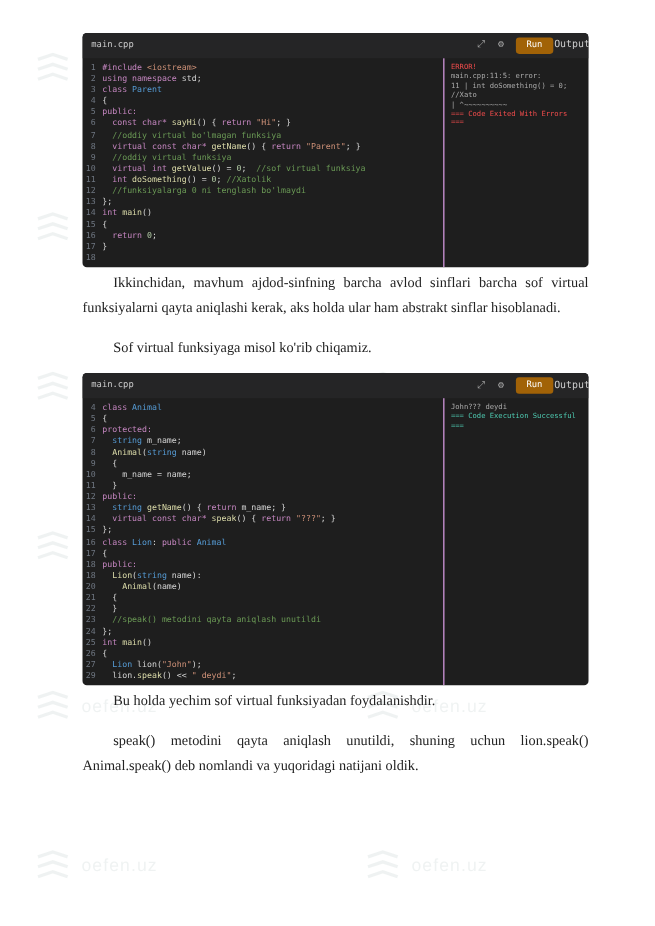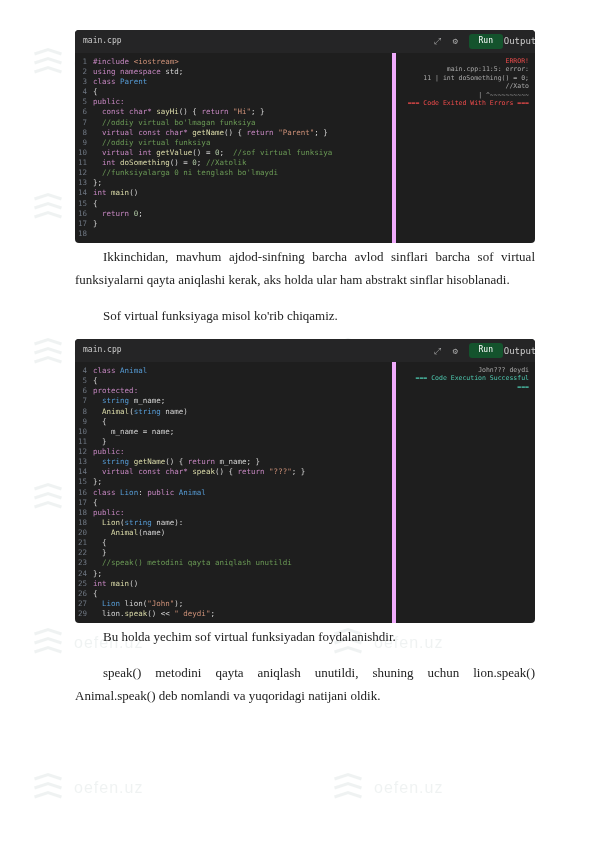--- a/index.html
+++ b/index.html
@@ -64,21 +64,21 @@
     width: 14px;
     height: 14px;
     display: inline-flex;
     align-items: center;
     justify-content: center;
     color: #aaa;
     font-size: 9px;
     margin-left: 4px;
   }
   .run-btn {
-    background: #14532d;
+    background: #a16207;
     color: #fff;
     font-size: 8px;
     padding: 2px 10px;
     border-radius: 3px;
     margin-left: 6px;
   }
   .editor-body {
     display: flex;
     flex: 1;
   }
@@ -99,24 +99,23 @@
   }
   .code-text { flex: 1; }
   .tok-keyword { color: #c586c0; }
   .tok-type { color: #569cd6; }
   .tok-func { color: #dcdcaa; }
   .tok-string { color: #ce9178; }
   .tok-comment { color: #6a9955; }
   .tok-number { color: #b5cea8; }
   .tok-plain { color: #d4d4d4; }
   .output-panel {
-    width: 143px;
-    border-left: 4px solid #f0abfc;
+    width: 132px;
+    border-left: 1px solid #f0abfc;
     padding: 4px 6px;
-    text-align: right;
   }
   .output-body {
     font-size: 6.5px;
     color: #aaa;
     line-height: 1.3;
   }
   .err { color: #f14c4c; }
   .ok { color: #4ec9b0; }
   .para {
     text-align: justify;

